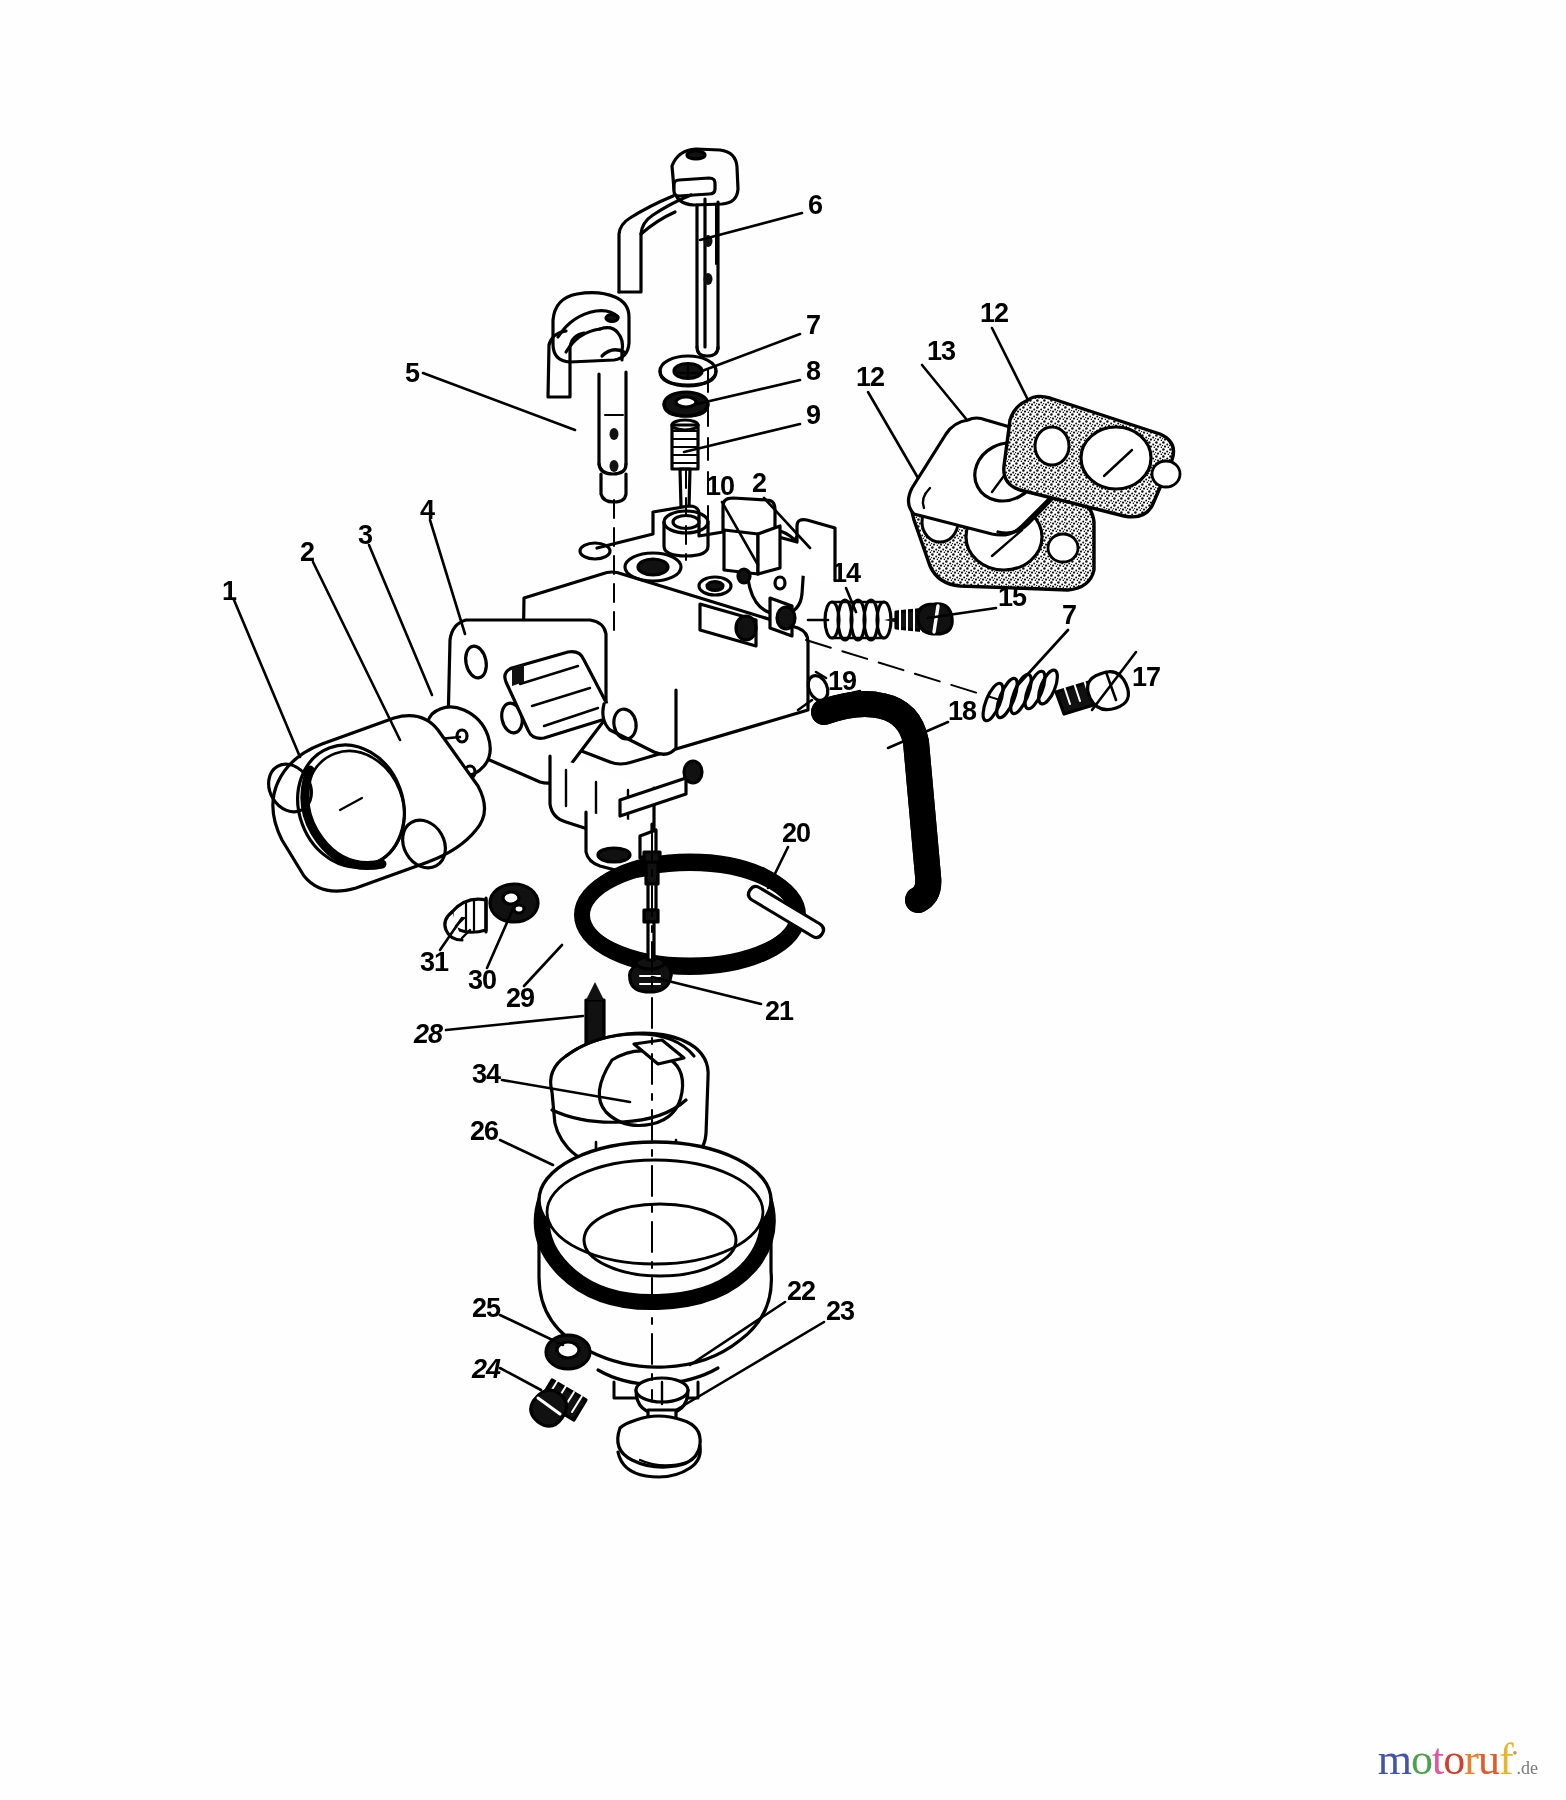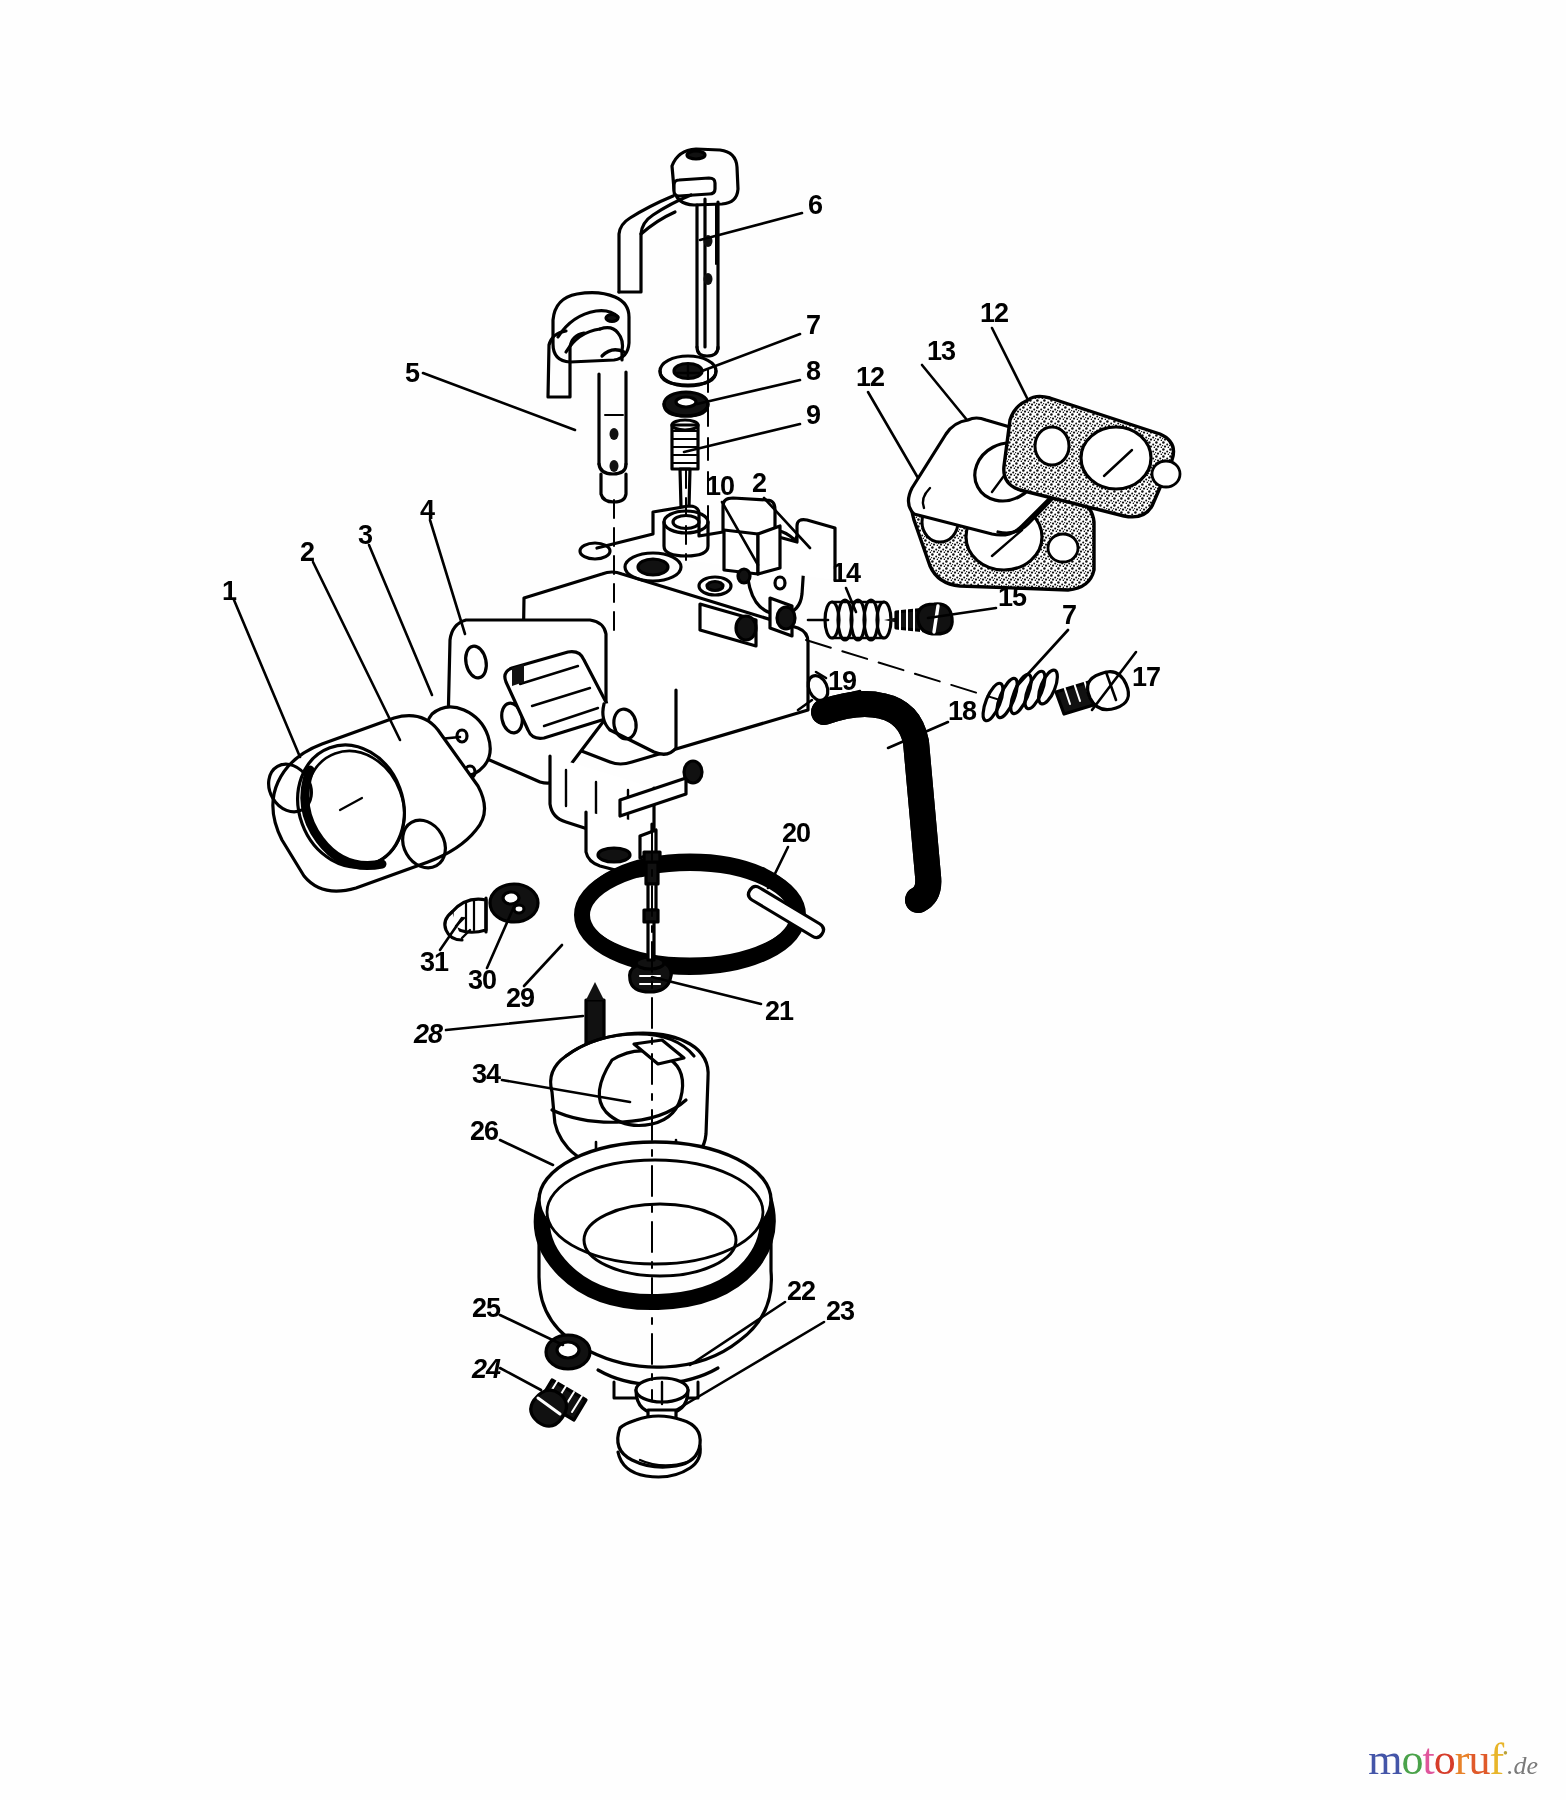--- a/index.html
+++ b/index.html
@@ -39,24 +39,23 @@
     position: absolute;
     right: 28px;
     bottom: 18px;
     font-family: "Liberation Serif", serif;
     font-size: 44px;
     letter-spacing: -1px;
     white-space: nowrap;
     line-height: 1;
   }
   #watermark .wm-suffix {
-    font-size: 26px;
+    font-size: 18px;
     color: #7a7a7a;
     letter-spacing: 0px;
-    font-style: italic;
   }
   #watermark sup {
     font-size: 14px;
     color: #b9a23a;
     vertical-align: super;
   }
 </style>
 </head>
 <body>
 

